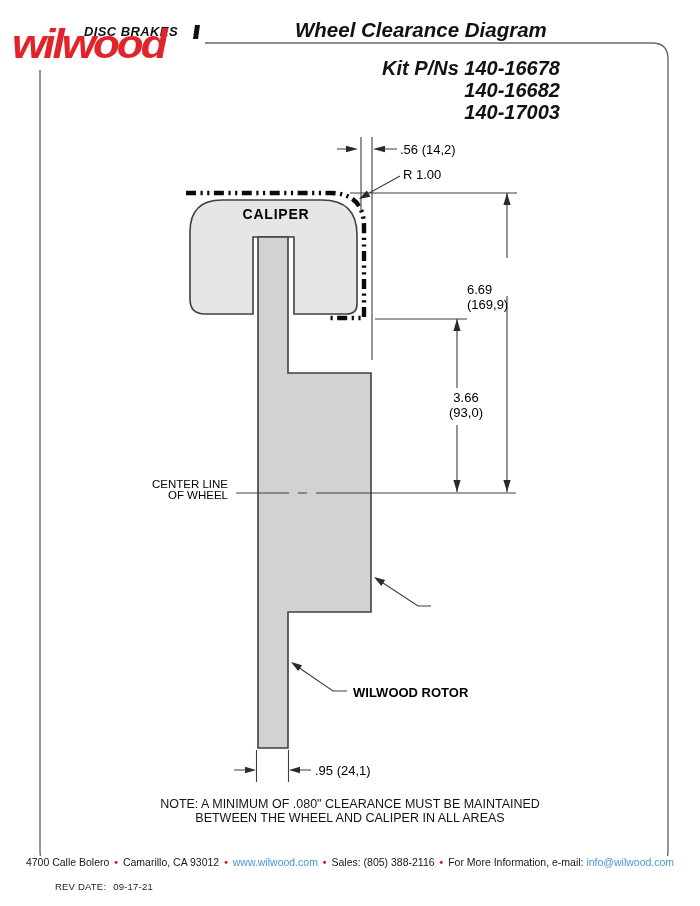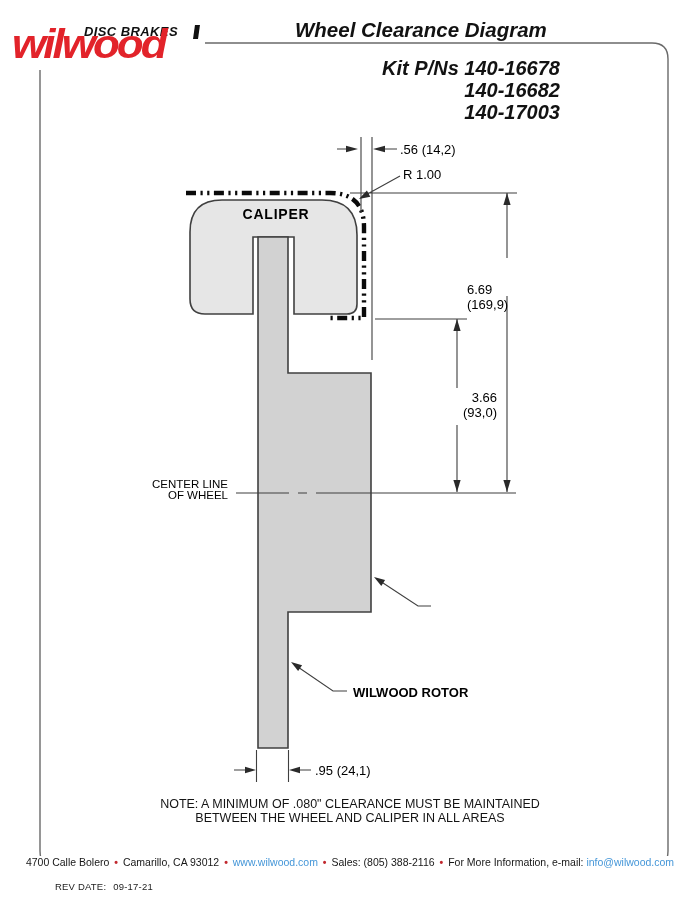--- a/index.html
+++ b/index.html
@@ -19,21 +19,21 @@
   .title{left:295px;top:18px;width:280px;
     font:italic 700 20.5px "Liberation Sans",sans-serif;color:#121212;}
   .kit{left:340px;top:57px;width:220px;text-align:right;
     font:italic 700 20px "Liberation Sans",sans-serif;color:#121212;line-height:22px;}
   
   .dlabel{font:400 13px "Liberation Sans",sans-serif;color:#000000;white-space:nowrap;}
   .caliper-label{left:229px;top:206px;width:94px;text-align:center;letter-spacing:.8px;font-size:14px;font-weight:bold;}
   .dim56{left:400px;top:142px;}
   .r100{left:403px;top:167px;}
   .dim669{left:467px;top:259px;width:80px;text-align:left;line-height:14.5px;margin-top:24px;}
-  .dim366{left:417px;top:391px;width:80px;text-align:right;line-height:14.5px;}
+  .dim366{left:426px;top:391px;width:80px;text-align:center;line-height:14.5px;}
   .clabel{left:126px;top:479px;width:102px;text-align:right;font-size:11.5px;line-height:10.8px;}
   .wmount{left:437px;top:596px;line-height:14.5px;}
   .rotlabel{left:353px;top:685px;font-weight:bold;}
   .dim95{left:315px;top:763px;}
   
   .note{left:0;top:798px;width:700px;text-align:center;
     font:400 12.5px "Liberation Sans",sans-serif;color:#141414;line-height:13.8px;}
   
   .footer{left:0;top:856px;width:700px;text-align:center;font:400 10.5px "Liberation Sans",sans-serif;}
   .footer .band{display:inline-block;background:#fff;padding:0 9px;color:#171717;}

